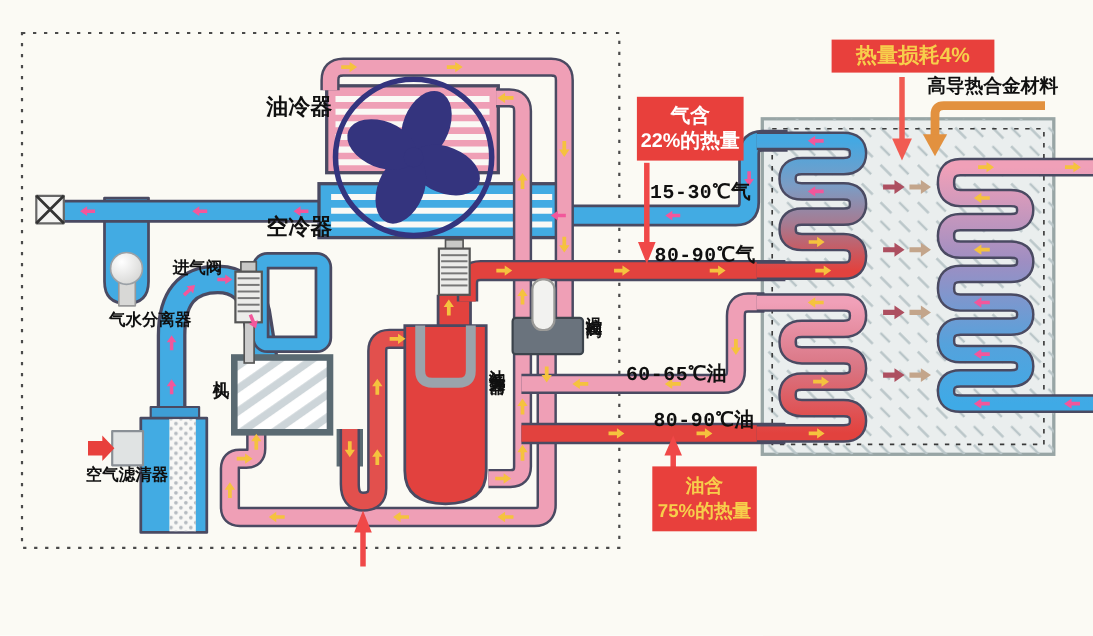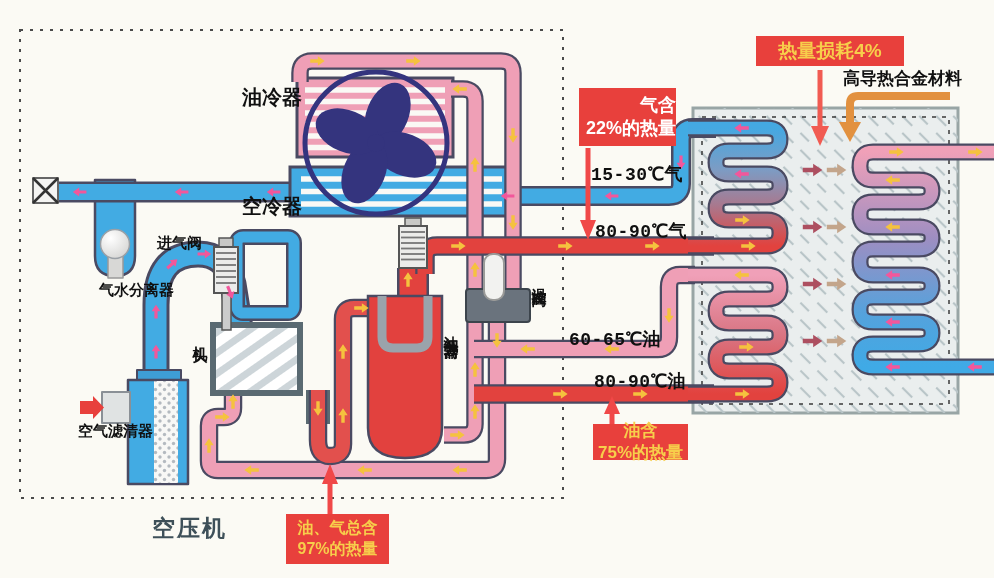--- a/index.html
+++ b/index.html
@@ -12,21 +12,21 @@
   .lbl.small{font-size:15px;}
   .lbl.mid{font-size:20px;}
   .lbl.temp{font-size:18px;letter-spacing:0.5px;font-family:Liberation Mono, monospace;}
   .lbl.big{font-size:23px;color:#3e5059;letter-spacing:2px;}
   .vert{writing-mode:vertical-rl;text-orientation:upright;letter-spacing:2px;}
   .callout{
     position:absolute;background:#e8403c;color:#f7ce4b;font-weight:bold;
     text-align:center;z-index:6;display:flex;flex-direction:column;
     justify-content:center;line-height:1.3;
   }
-  .callout.white{color:#ffffff;align-items:flex-end;}
+  .callout.white{color:#ffffff;}
   .callout span{white-space:nowrap;}
 </style>
 </head>
 <body>
 
 <div id="canvas">
 
 <svg id="pipes" width="994" height="578" viewBox="0 0 994 578">
   <defs>
     <path id="barrow" d="M-8,-2 L1,-2 L1,-5.5 L9,0 L1,5.5 L1,2 L-8,2 Z"></path>
@@ -306,36 +306,31 @@
 </svg>
 
 <div class="lbl mid" style="left:242px;top:84px;">油冷器</div>
 <div class="lbl mid" style="left:242px;top:193px;">空冷器</div>
 <div class="lbl small" style="left:157px;top:234px;">进气阀</div>
 <div class="lbl small" style="left:54px;top:281px;margin-left:45px;">气水分离器</div>
 <div class="lbl small vert" style="left:190px;top:334px;">机头</div>
 <div class="lbl small" style="left:54px;top:422px;margin-left:24px;">空气滤清器</div>
 <div class="lbl small vert" style="left:441px;top:324px;">油气分离器</div>
 <div class="lbl small vert" style="left:529px;top:276px;">温控阀</div>
-<div class="lbl big" style="left:152px;top:513px;">空压机</div>
 <div class="lbl temp" style="left:591px;top:162px;">15-30℃气</div>
 <div class="lbl temp" style="left:595px;top:219px;">80-90℃气</div>
 <div class="lbl temp" style="left:569px;top:327px;">60-65℃油</div>
 <div class="lbl temp" style="left:594px;top:369px;">80-90℃油</div>
 <div class="lbl" style="left:843px;top:67px;font-size:17px;">高导热合金材料</div>
 
 <div class="callout" style="left:756px;top:36px;width:148px;height:30px;font-size:19px;">
   <span>热量损耗4%</span>
 </div>
 <div class="callout white" style="left:579px;top:88px;width:97px;height:58px;font-size:18px;">
   <span>气含</span>
   <span>22%的热量</span>
 </div>
-<div class="callout" style="left:593px;top:424px;width:95px;height:36px;font-size:17px;">
+<div class="callout" style="left:593px;top:424px;width:95px;height:59px;font-size:17px;">
   <span>油含</span>
   <span>75%的热量</span>
 </div>
-<div class="callout" style="left:286px;top:514px;width:103px;height:50px;font-size:16px;">
-  <span>油、气总含</span>
-  <span>97%的热量</span>
+
 </div>
 
-</div>
-
 </body></html>

